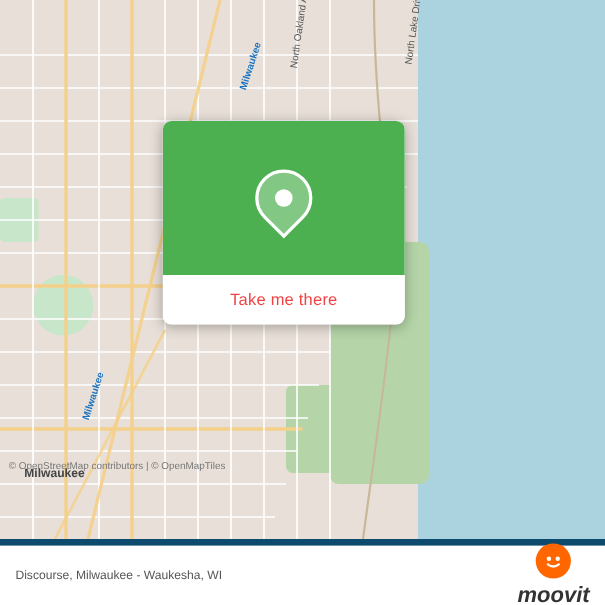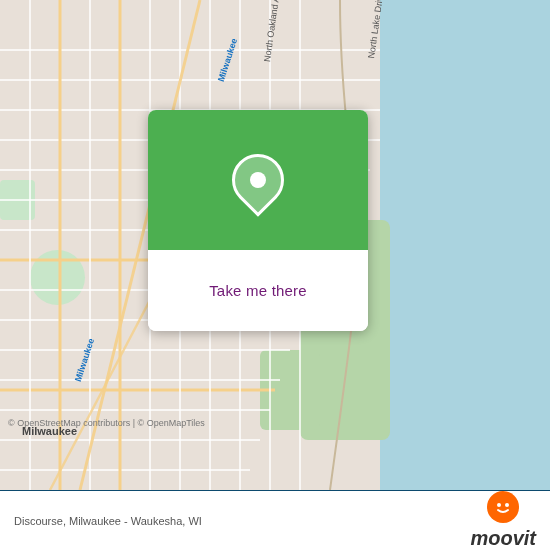--- a/index.html
+++ b/index.html
@@ -98,26 +98,26 @@
       transform: rotate(45deg);
       position: absolute;
       top: 50%;
       left: 50%;
       margin-top: -8px;
       margin-left: -8px;
     }
 
     .card-button {
       width: 100%;
-      padding: 32px;
+      padding: 14px;
       background: white;
       border: none;
       font-size: 15px;
       font-weight: 500;
-      color: #701a75;
+      color: #ef4444;
       cursor: pointer;
       text-align: center;
       letter-spacing: 0.2px;
     }
 
     
     .road-label {
       position: absolute;
       font-size: 9px;
       color: #555;
@@ -138,21 +138,21 @@
 
     
     #bottom-bar {
       width: 550px;
       height: 60px;
       background: white;
       display: flex;
       align-items: center;
       justify-content: space-between;
       padding: 0 14px;
-      border-top: 1px solid #0c4a6e;
+      border-top: 6px solid #0c4a6e;
     }
 
     .bottom-text {
       font-size: 11px;
       color: #555;
       flex: 1;
     }
 
     .attribution {
       font-size: 9px;

